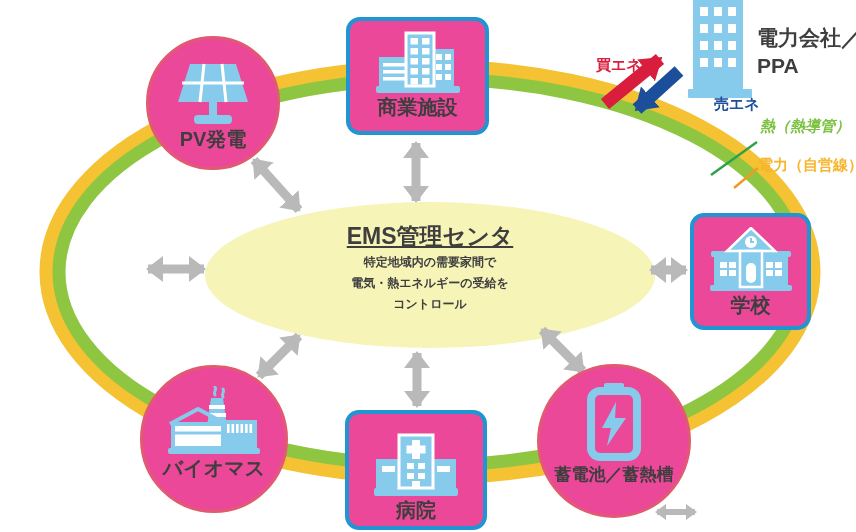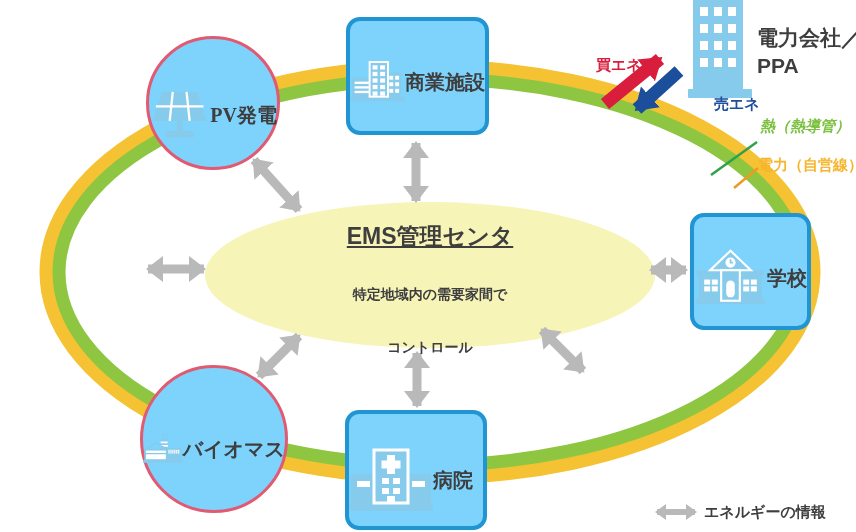--- a/index.html
+++ b/index.html
@@ -2,32 +2,32 @@
 <html><head>
 <meta charset="utf-8">
 <style>
   html,body{margin:0;padding:0;background:#fff;}
   #stage{
     position:relative;width:856px;height:532px;overflow:hidden;background:#fff;
     font-family:"Liberation Sans","DejaVu Sans",sans-serif;color:#3E3E3E;
   }
   #canvas{position:absolute;left:0;top:0;z-index:0;}
   .node{
-    position:absolute;display:flex;flex-direction:row;align-items:center;
-    background:#7dd3fc;box-sizing:border-box;z-index:2;
+    position:absolute;display:flex;flex-direction:column;align-items:center;
+    background:#ec4899;box-sizing:border-box;z-index:2;
   }
   .box{border:4px solid #2095D2;border-radius:14px;}
-  .circle{border:3px solid #E15A72;border-radius:50%;font-family:Liberation Serif, serif;}
+  .circle{border:3px solid #E15A72;border-radius:50%;}
   .nlabel{font-weight:700;font-size:20px;color:#3E3E3E;line-height:1.15;margin-top:3px;white-space:nowrap;}
   .txt{position:absolute;z-index:3;font-weight:700;white-space:nowrap;}
   #center-text{
     position:absolute;left:230px;top:222px;width:400px;z-index:1;text-align:center;
   }
   #center-text .ctitle{font-size:23px;font-weight:700;color:#3E3E3E;line-height:1.3;text-decoration:underline;}
-  #center-text .cline{font-size:14px;font-weight:700;color:#3E3E3E;line-height:21px;margin-top:32px;}
+  #center-text .cline{font-size:12px;font-weight:700;color:#3E3E3E;line-height:21px;}
   #powerco-name{left:757px;top:24px;font-size:21px;color:#3E3E3E;line-height:28px;font-weight:700;}
   #buy-label{left:596px;top:56px;font-size:15px;color:#D81E3C;}
   #sell-label{left:666px;top:95px;font-size:15px;color:#1B4E9B;margin-left:48px;}
   #legend-heat{left:760px;top:117px;font-size:15px;color:#7DC142;font-style:italic;}
   #legend-power{left:758px;top:156px;font-size:15px;color:#F7B52C;}
   #info-label{left:704px;top:503px;font-size:15px;color:#3E3E3E;}
 </style>
 </head>
 <body>
 
@@ -67,20 +67,21 @@
 
     <line x1="711" y1="175" x2="757" y2="142" stroke="#2FA14B" stroke-width="2.5"></line>
     <line x1="734" y1="188" x2="758" y2="168" stroke="#EF9A23" stroke-width="2.5"></line>
 
     <line x1="657" y1="512" x2="695" y2="512" stroke="#B9B9B9" stroke-width="6" marker-start="url(#ghs)" marker-end="url(#ghs)"></line>
   </svg>
 
   <div id="center-text">
     <div class="ctitle">EMS管理センタ</div>
     <div class="cline">特定地域内の需要家間で</div>
+    <div class="cline">電気・熱エネルギーの受給を</div>
     <div class="cline">コントロール</div>
   </div>
 
   <div class="node box" style="left:346px;top:17px;width:143px;height:118px;padding-top:10px;">
     <svg width="84" height="62" viewBox="0 0 84 62" fill="#87CBEC">
       <rect x="0" y="55" width="84" height="7" rx="2"></rect>
       <rect x="3" y="26" width="30" height="29"></rect>
       <g fill="#fff">
         <rect x="7" y="32" width="22" height="3.5"></rect>
           <rect x="7" y="39" width="22" height="3.5"></rect>
@@ -168,20 +169,28 @@
         <rect x="33" y="31" width="7" height="6"></rect>
           <rect x="44" y="31" width="7" height="6"></rect>
         <rect x="33" y="41" width="7" height="6"></rect>
           <rect x="44" y="41" width="7" height="6"></rect>
         <rect x="38" y="49" width="8" height="7"></rect>
       </g>
     </svg>
     <div class="nlabel">病院</div>
   </div>
 
+  <div class="node circle" style="left:537px;top:364px;width:154px;height:154px;padding-top:15px;">
+    <svg width="56" height="80" viewBox="0 0 56 80" fill="#87CBEC">
+      <rect x="18" y="1" width="20" height="10" rx="2"></rect>
+      <rect x="5" y="9" width="46" height="66" rx="9" fill="none" stroke="#87CBEC" stroke-width="8"></rect>
+      <path d="M30,20 L16,46 H25 L21,64 L40,36 H29 Z"></path>
+    </svg>
+    <div class="nlabel" style="font-size:17px;">蓄電池／蓄熱槽</div>
+  </div>
 
   <div class="node box" style="left:690px;top:213px;width:121px;height:117px;padding-top:10px;">
     <svg width="86" height="64" viewBox="0 0 86 64" fill="#87CBEC">
       <rect x="6" y="28" width="74" height="32"></rect>
       <rect x="3" y="24" width="80" height="6" rx="2"></rect>
       <rect x="2" y="58" width="82" height="6" rx="2"></rect>
       <polygon points="43,1 19,24 67,24" stroke="#fff" stroke-width="2.5"></polygon>
       <circle cx="43" cy="15" r="6" fill="#fff"></circle>
       <path d="M43,11 v4 h3" stroke="#87CBEC" stroke-width="2" fill="none"></path>
       <rect x="32" y="24" width="22" height="36" stroke="#fff" stroke-width="2.5"></rect>
@@ -223,15 +232,14 @@
     <div>電力会社／</div>
     <div>PPA</div>
   </div>
 
   <div class="txt" id="buy-label">買エネ</div>
   <div class="txt" id="sell-label">売エネ</div>
 
   <div class="txt" id="legend-heat">熱（熱導管）</div>
   <div class="txt" id="legend-power">電力（自営線）</div>
 
-  <div class="txt" id="info-label">エネルギーの情報</div>
 
 </div>
 
 </body></html>

